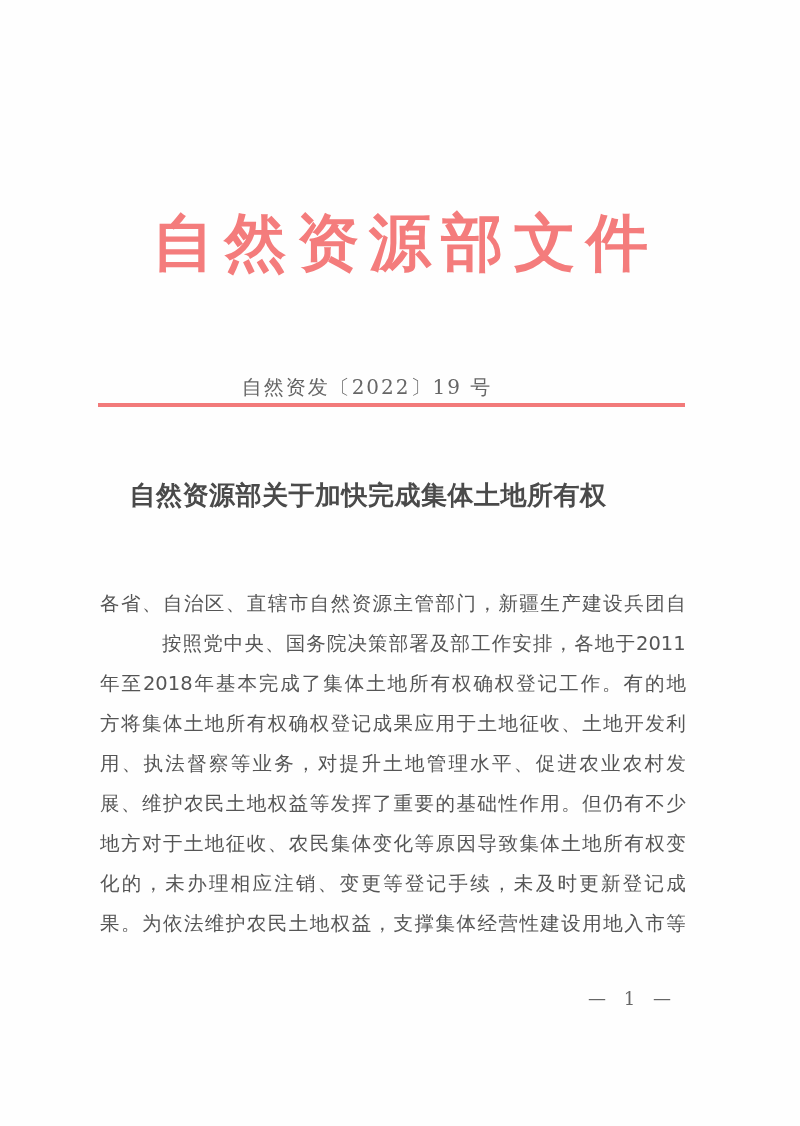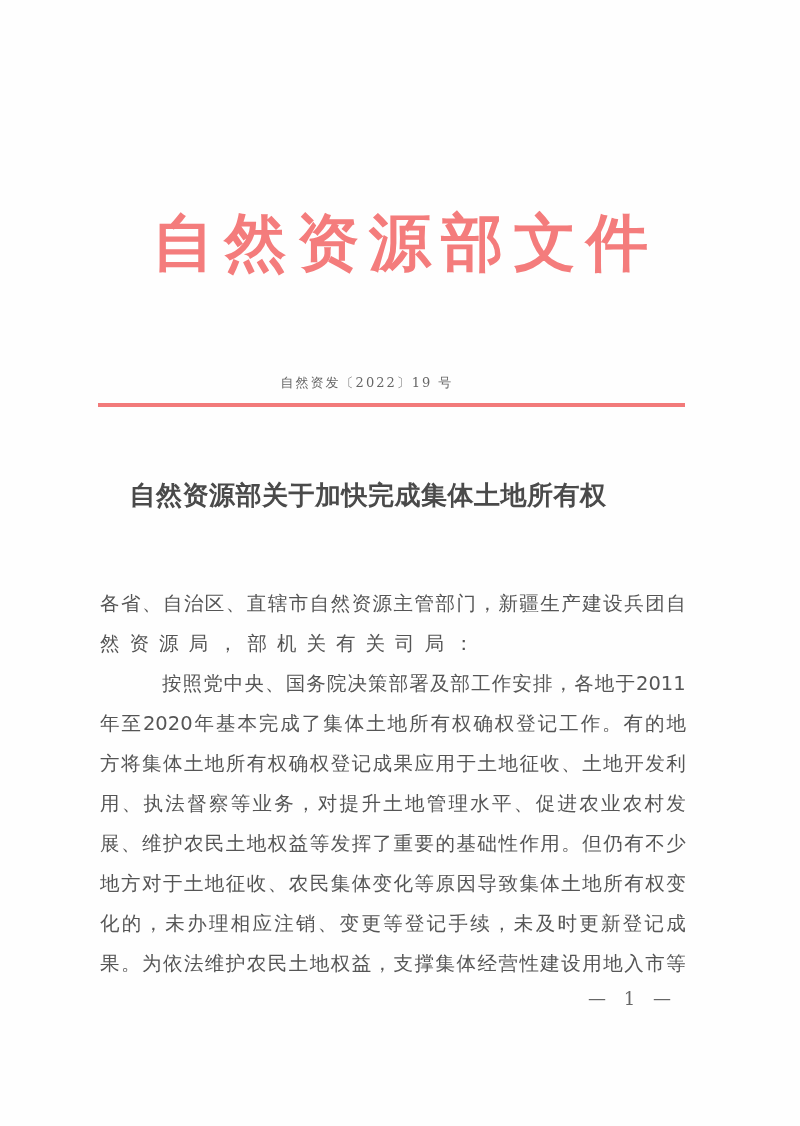--- a/index.html
+++ b/index.html
@@ -7,21 +7,21 @@
          font-family: "DejaVu Serif", "Liberation Serif", serif; }
   .page { position: absolute; left: 0; top: 0; width: 800px; height: 1126px; background: #fefefe; }
 
   .masthead { position: absolute; top: 205px; left: 150px; width: 500px; height: 75px;
               display: flex; justify-content: space-between; align-items: center;
               color: #f47c7c; font-family: "DejaVu Serif", serif; font-weight: bold;
               font-size: 62px; line-height: 1; }
   .masthead span { display: inline-block; width: 66px; text-align: center; }
 
   .doc-number { position: absolute; top: 374px; left: 0; width: 734px; text-align: center;
-                font-family: "DejaVu Serif", serif; font-size: 13px; color: #666; letter-spacing: 2px; }
+                font-family: "DejaVu Serif", serif; font-size: 20px; color: #666; letter-spacing: 2px; }
 
   .red-rule { position: absolute; top: 403px; left: 98px; width: 587px; height: 4px; background: #f27a7a; }
 
   .title { position: absolute; left: 0; width: 736px; text-align: center;
            font-family: "DejaVu Sans", sans-serif; font-weight: bold; font-size: 26px;
            color: #4a4a4a; letter-spacing: 0.5px; }
   .title.l1 { top: 478px; }
   .title.l2 { top: 527px; }
 
   .body { position: absolute; left: 100px; top: 590px; width: 586px; }
@@ -79,21 +79,20 @@
         <span>新</span>
         <span>疆</span>
         <span>生</span>
         <span>产</span>
         <span>建</span>
         <span>设</span>
         <span>兵</span>
         <span>团</span>
         <span>自</span>
       </div>
-    <div class="line last-short">然资源局，部机关有关司局：</div>
     <div class="line indent">
         <span>按</span>
         <span>照</span>
         <span>党</span>
         <span>中</span>
         <span>央</span>
         <span>、</span>
         <span>国</span>
         <span>务</span>
         <span>院</span>
@@ -109,21 +108,21 @@
         <span>排</span>
         <span>，</span>
         <span>各</span>
         <span>地</span>
         <span>于</span>
         <span>2011</span>
       </div>
     <div class="line">
         <span>年</span>
         <span>至</span>
-        <span>2020</span>
+        <span>2018</span>
         <span>年</span>
         <span>基</span>
         <span>本</span>
         <span>完</span>
         <span>成</span>
         <span>了</span>
         <span>集</span>
         <span>体</span>
         <span>土</span>
         <span>地</span>

